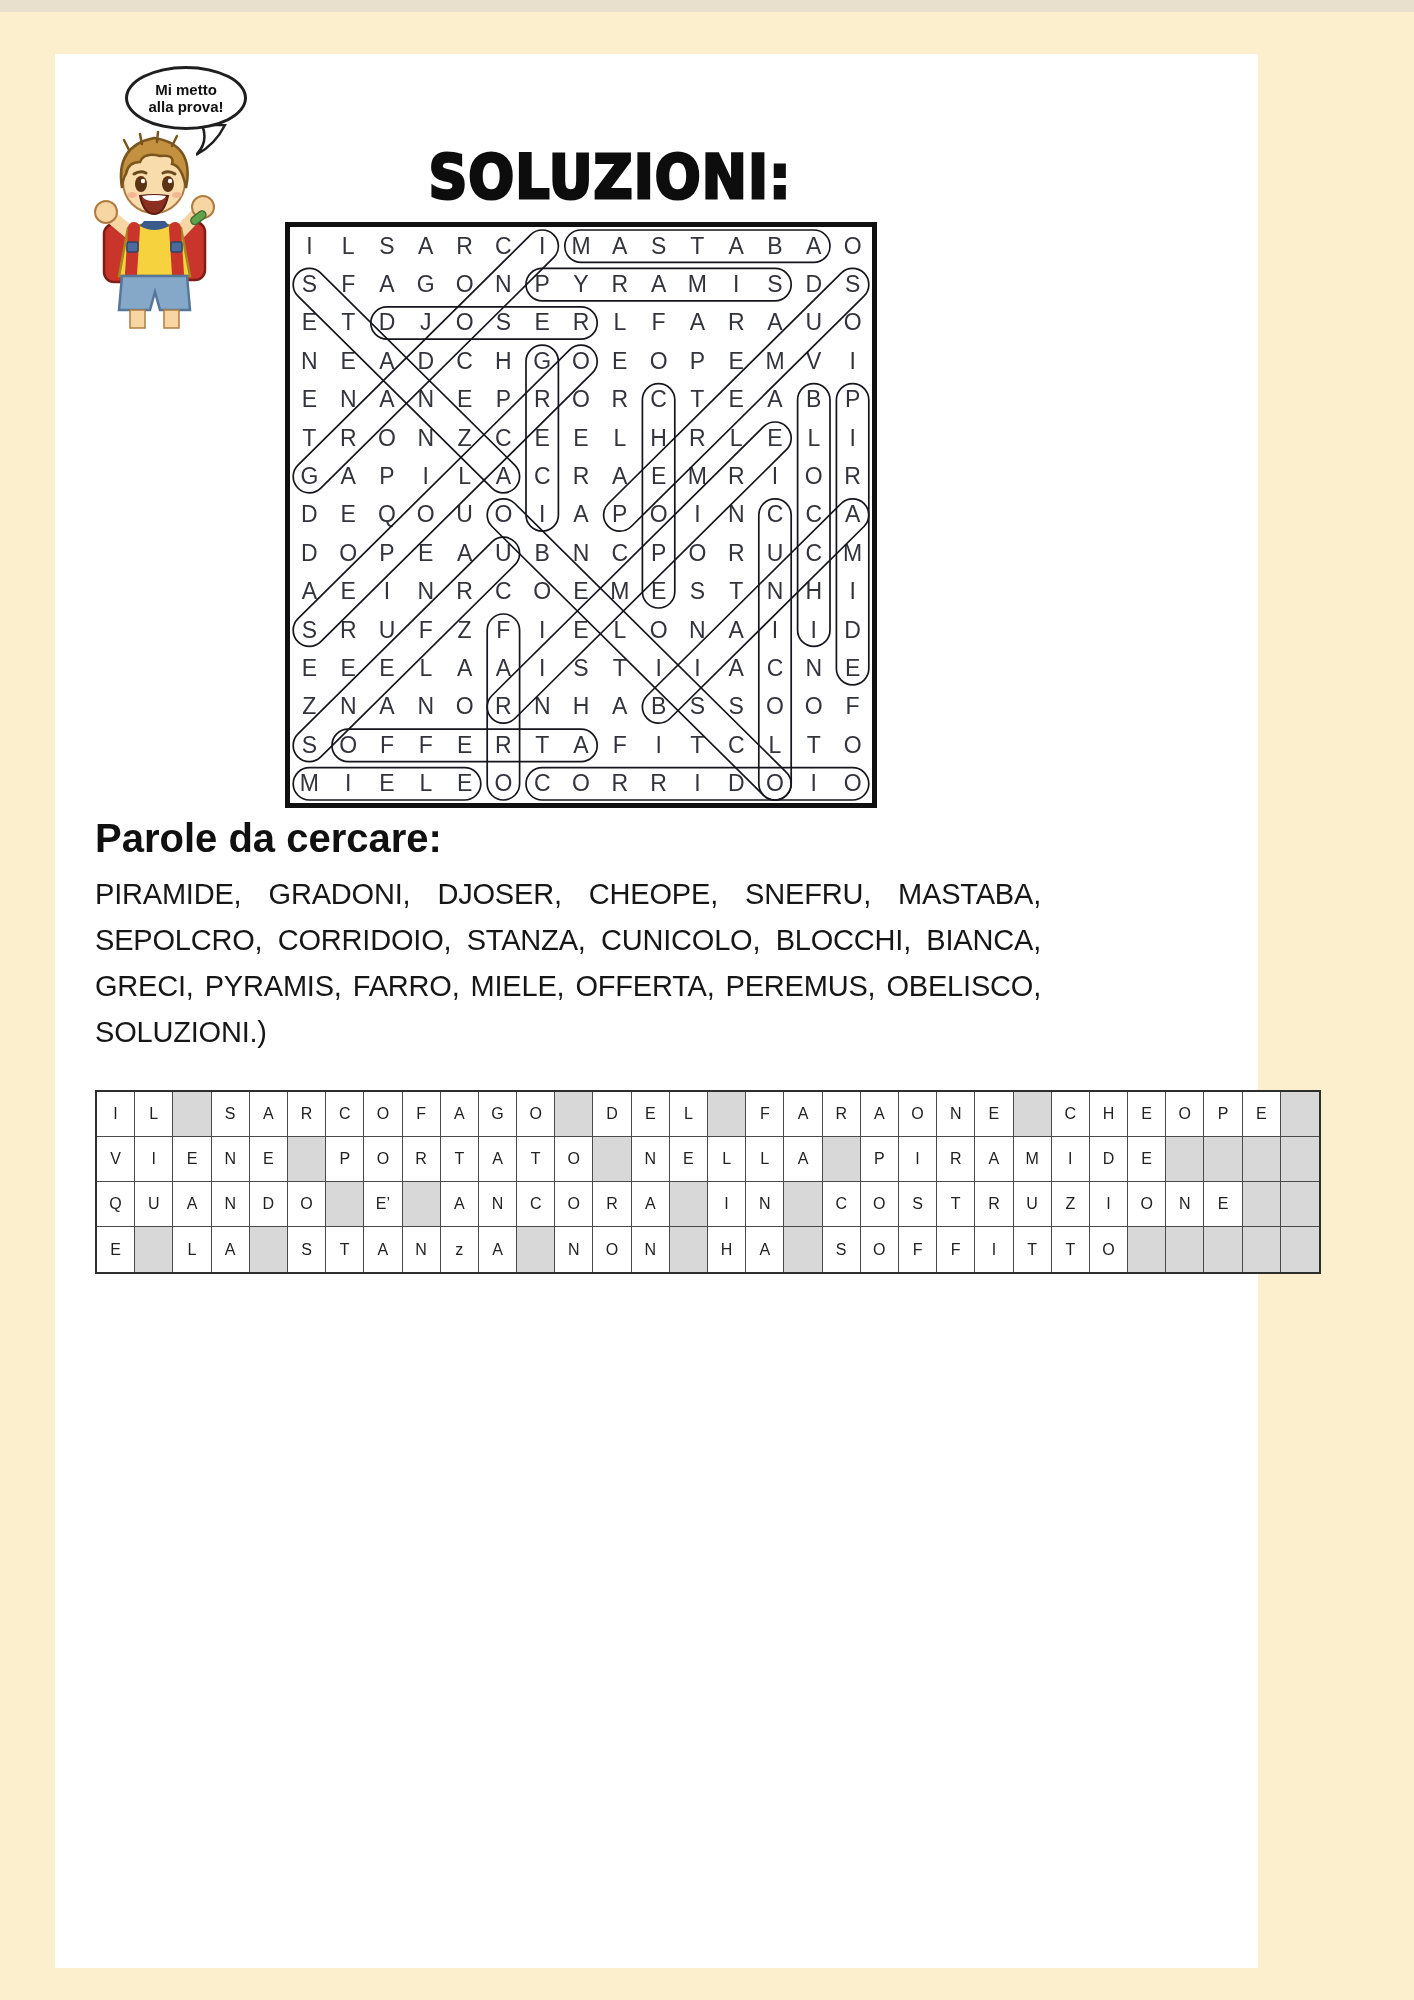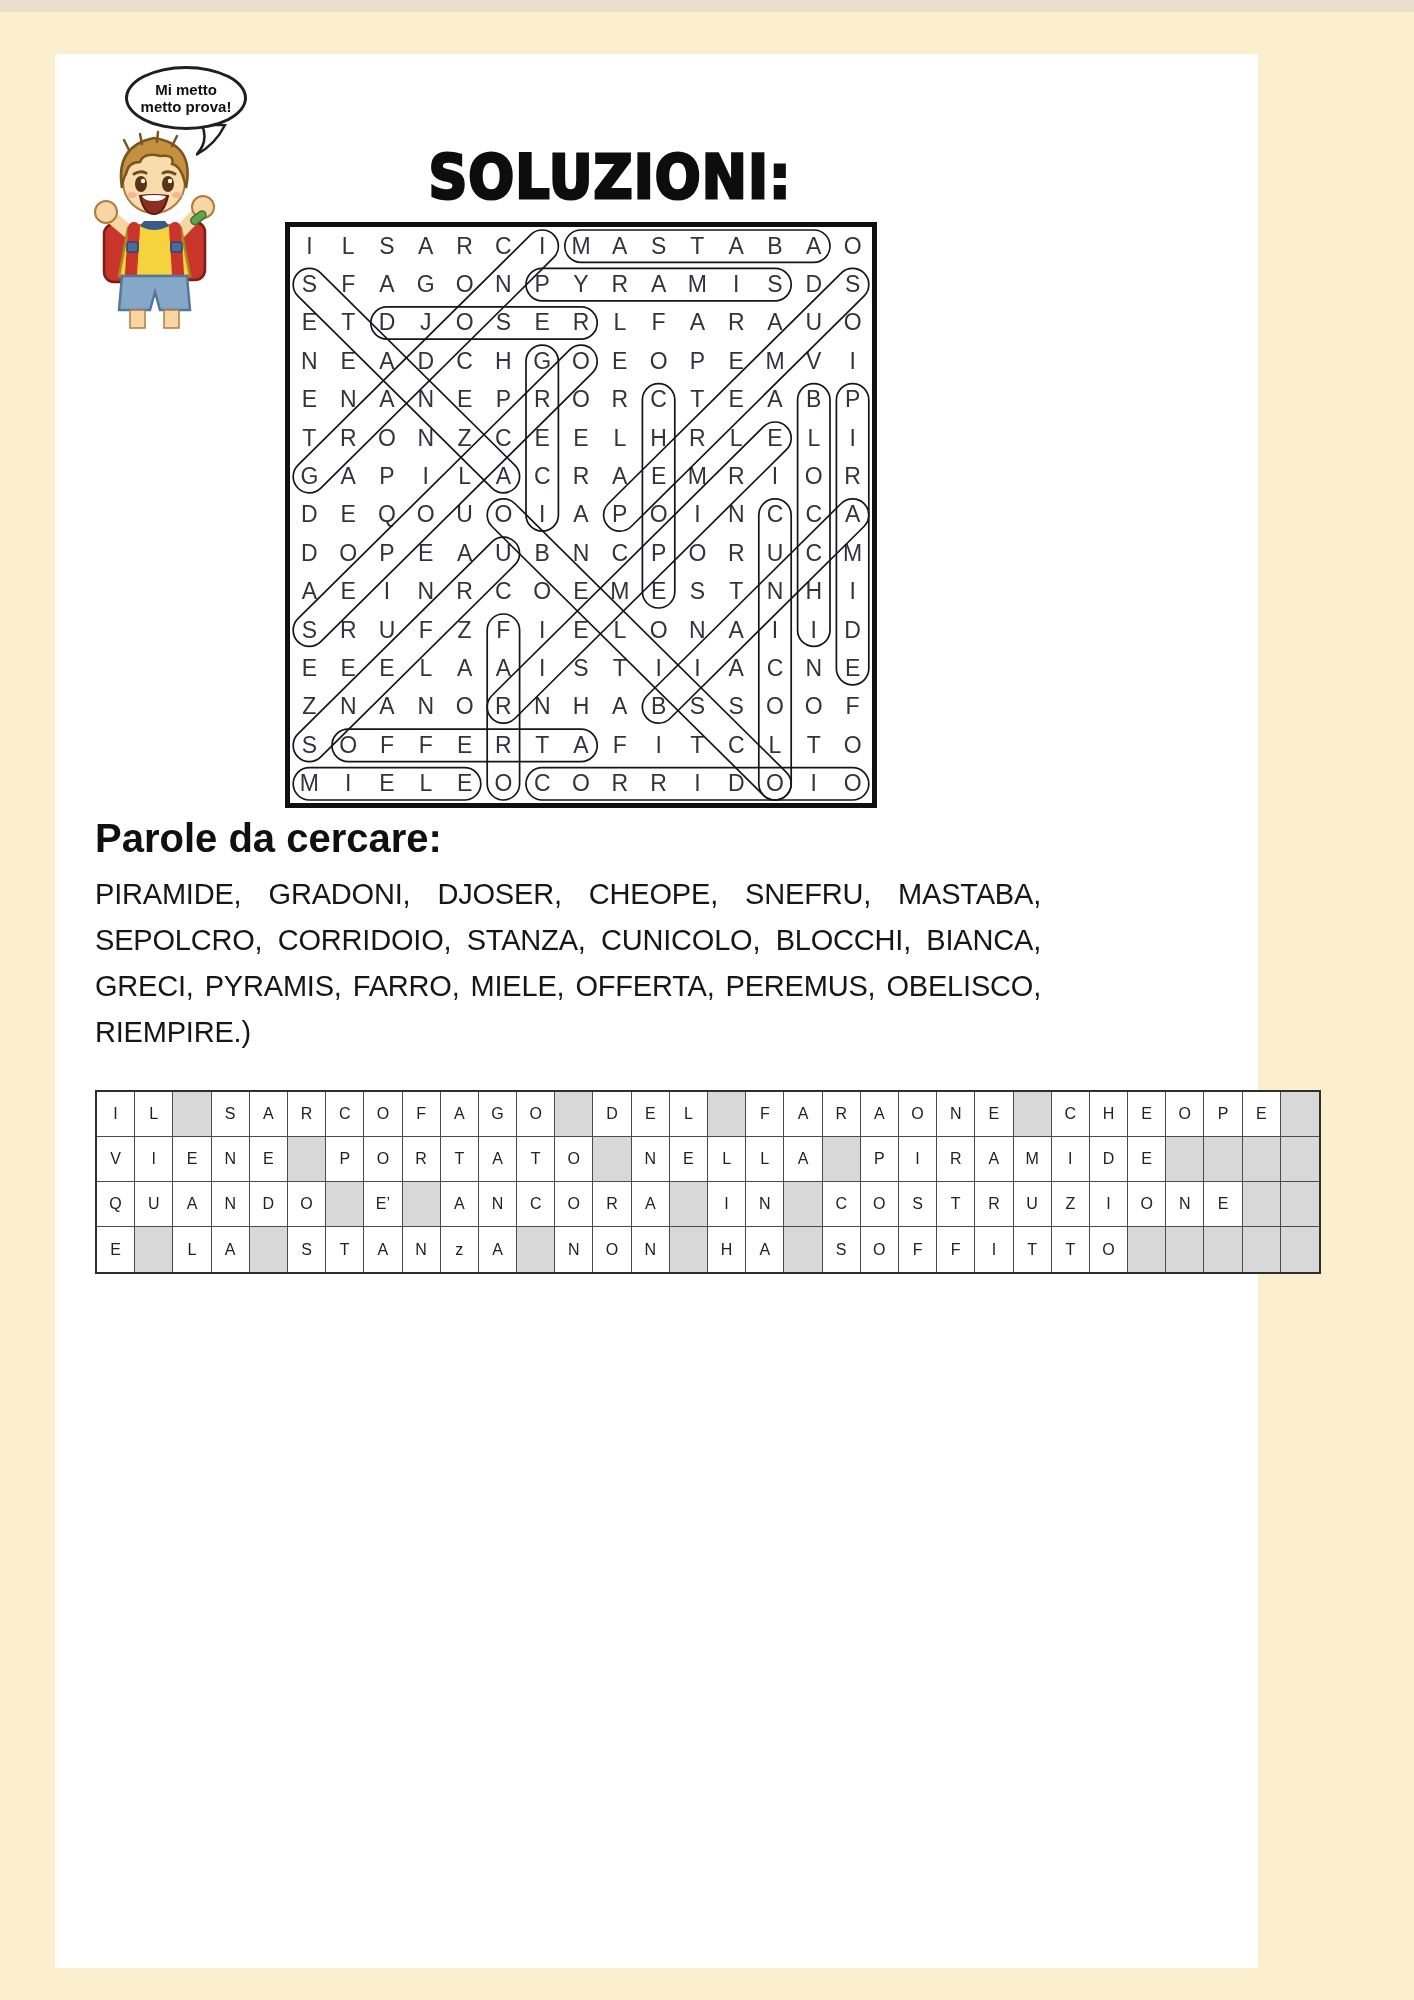--- a/index.html
+++ b/index.html
@@ -72,21 +72,21 @@
 </style>
 </head>
 <body>
 
 <div id="page">
   <div id="card"></div>
 
   <div id="bubble">
     <span>
       <span>Mi metto</span><br>
-      <span>metto prova!</span>
+      <span>alla prova!</span>
     </span>
   </div>
   <svg id="bubble-tail" width="36" height="34" viewBox="0 0 36 34">
     <path d="M6 1 C 11 13, 8 23, 0 31 C 15 23, 24 11, 29 1 Z" fill="#ffffff" stroke="#1f1f1f" stroke-width="2.5"></path>
   </svg>
 
   <svg id="boy" width="145" height="205" viewBox="0 0 145 205">
 
     <rect x="22" y="100" width="26" height="58" rx="10" fill="#C9352B" stroke="#7e1d15" stroke-width="2.5"></rect>
     <rect x="97" y="98" width="26" height="58" rx="10" fill="#C9352B" stroke="#7e1d15" stroke-width="2.5"></rect>
@@ -380,21 +380,21 @@
         <rect x="-207.26281689538652" y="-16.2" width="414.52563379077304" height="32.4" rx="16.2" ry="16.2" fill="none" stroke="#15151d" stroke-width="1.7" transform="translate(155.2 268.8) rotate(-44.7031333326753)"></rect>
         <rect x="-152.6734406395618" y="-16.2" width="305.3468812791236" height="32.4" rx="16.2" ry="16.2" fill="none" stroke="#15151d" stroke-width="1.7" transform="translate(116.39999999999999 422.4) rotate(-44.70313333267531)"></rect>
         <rect x="-207.26281689538652" y="-16.2" width="414.52563379077304" height="32.4" rx="16.2" ry="16.2" fill="none" stroke="#15151d" stroke-width="1.7" transform="translate(349.19999999999993 345.6) rotate(-44.70313333267531)"></rect>
         <rect x="-152.67344063956176" y="-16.2" width="305.3468812791235" height="32.4" rx="16.2" ry="16.2" fill="none" stroke="#15151d" stroke-width="1.7" transform="translate(465.5999999999999 384) rotate(-44.70313333267532)"></rect>
         <rect x="-179.96812876747413" y="-16.2" width="359.93625753494825" height="32.4" rx="16.2" ry="16.2" fill="none" stroke="#15151d" stroke-width="1.7" transform="translate(446.19999999999993 172.8) rotate(-44.70313333267532)"></rect>
       </svg>
   </div>
 
   <div id="words">
     <h2>Parole da cercare:</h2>
-    <div id="word-list-text">PIRAMIDE, GRADONI, DJOSER, CHEOPE, SNEFRU, MASTABA, SEPOLCRO, CORRIDOIO, STANZA, CUNICOLO, BLOCCHI, BIANCA, GRECI, PYRAMIS, FARRO, MIELE, OFFERTA, PEREMUS, OBELISCO, RIEMPIRE.)</div>
+    <div id="word-list-text">PIRAMIDE, GRADONI, DJOSER, CHEOPE, SNEFRU, MASTABA, SEPOLCRO, CORRIDOIO, STANZA, CUNICOLO, BLOCCHI, BIANCA, GRECI, PYRAMIS, FARRO, MIELE, OFFERTA, PEREMUS, OBELISCO, SOLUZIONI.)</div>
   </div>
 
   <div id="answer-table">
       <div class="ans-cell">I</div>
       <div class="ans-cell">L</div>
       <div class="ans-cell gray"></div>
       <div class="ans-cell">S</div>
       <div class="ans-cell">A</div>
       <div class="ans-cell">R</div>
       <div class="ans-cell">C</div>

